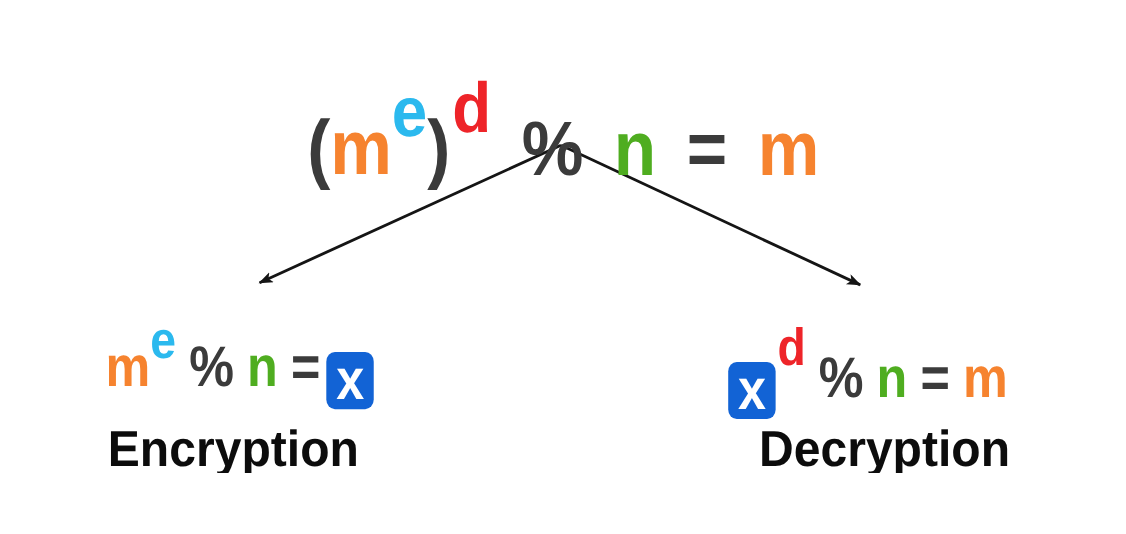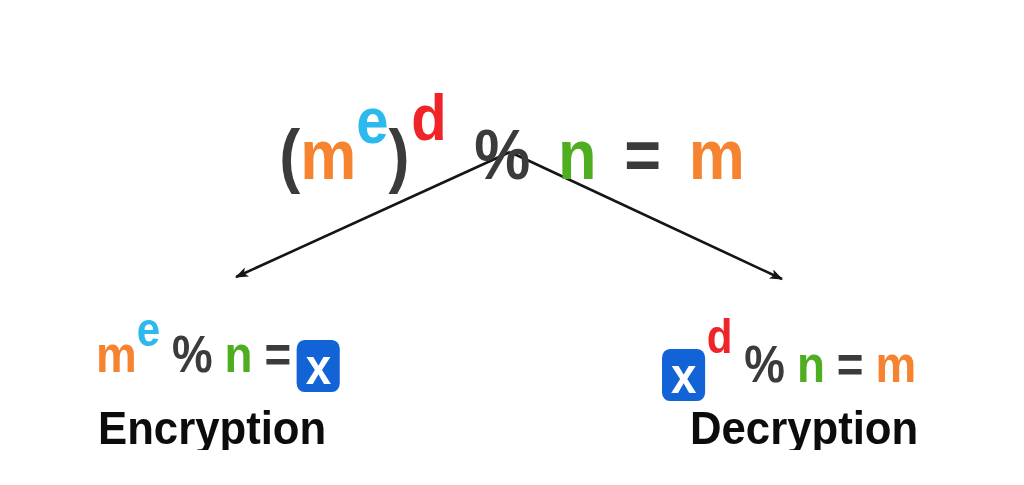--- a/index.html
+++ b/index.html
@@ -8,21 +8,20 @@
     background: #ffffff;
   }
   .canvas {
     position: relative;
     width: 1024px;
     height: 430px;
     background: var(--background, #ffffff);
     font-family: "Liberation Sans", sans-serif;
     font-weight: bold;
     overflow: hidden;
-    margin-top: 20px;
   }
   .arrows {
     position: absolute;
     left: 0;
     top: 0;
     width: 1024px;
     height: 485px;
   }
   .formula {
     position: absolute;

